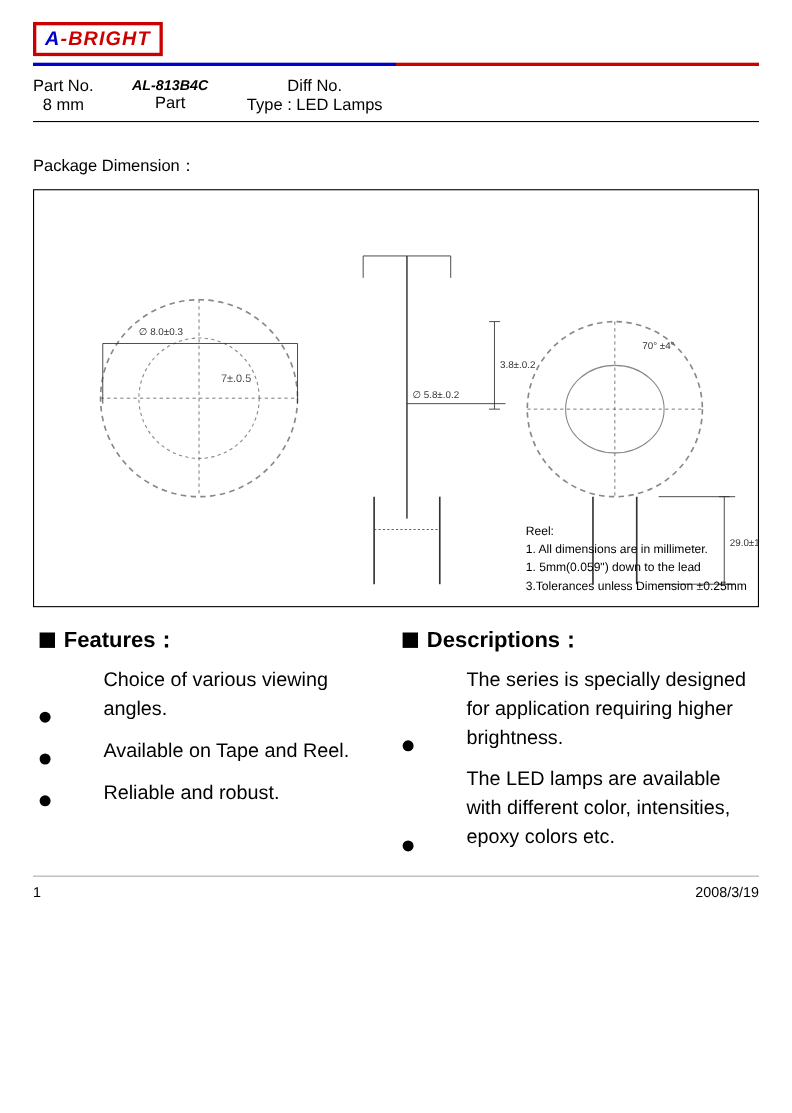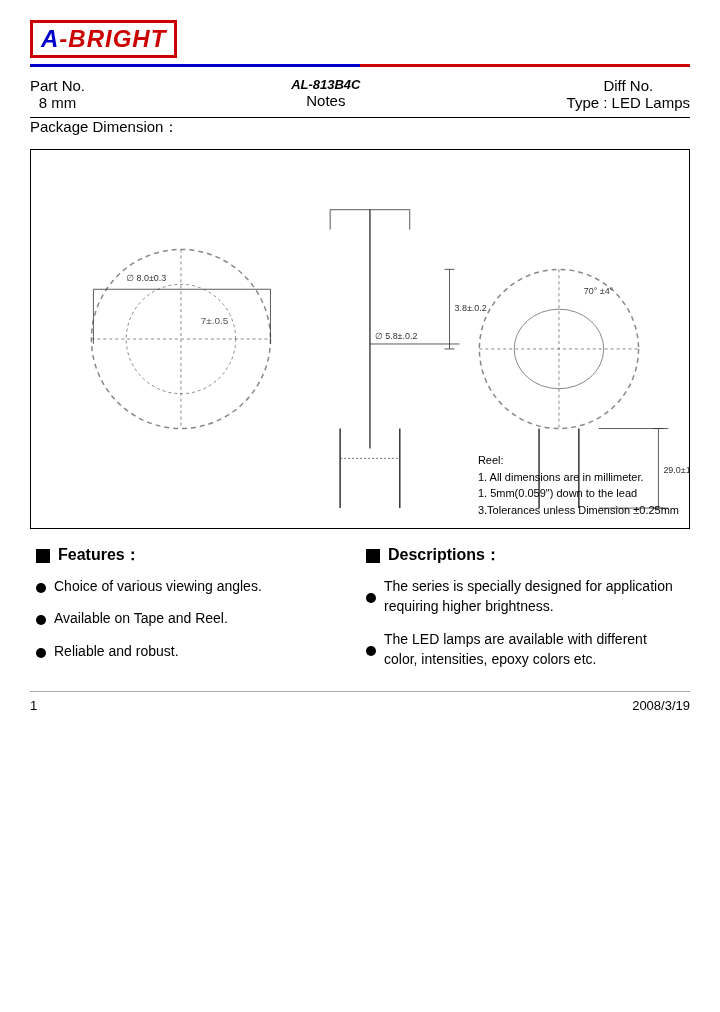--- a/index.html
+++ b/index.html
@@ -13,21 +13,21 @@
       padding: 20px 30px;
     }
 
     
     .header {
       display: flex;
       align-items: center;
       margin-bottom: 6px;
     }
     .logo-abright {
-      font-size: 24px;
+      font-size: 18px;
       font-weight: 900;
       font-style: italic;
       color: #cc0000;
       border: 3px solid #cc0000;
       padding: 2px 8px;
       margin-right: 10px;
       letter-spacing: 1px;
     }
     .logo-abright span.a { color: #0000cc; }
     .company-name {
@@ -37,24 +37,24 @@
     }
     .header-divider {
       height: 3px;
       background: linear-gradient(to right, #0000cc 50%, #cc0000 50%);
       margin-bottom: 10px;
     }
 
     
     .part-info {
       display: flex;
-      justify-content: space-between;
+      justify-content: flex-start;
       border-bottom: 1.5px solid #000;
       padding-bottom: 6px;
-      margin-bottom: 0;
+      margin-bottom: 30px;
       text-align: center;
       gap: 35px;
     }
     .part-info-col { display: flex; flex-direction: column; align-items: center; }
     .part-label { font-size: 15px; }
     .part-value { font-size: 13px; font-weight: bold; font-style: italic; }
     .part-value-normal { font-size: 15px; font-weight: normal; }
 
     
     .section-title {
@@ -93,39 +93,40 @@
       margin-bottom: 10px;
     }
     .col {
       flex: 1;
       padding: 0 6px;
     }
 
     .col-header {
       display: flex;
       align-items: center;
-      font-size: 16px;
+      font-size: 20px;
       font-weight: bold;
       margin-bottom: 10px;
     }
     .black-square {
       width: 14px;
       height: 14px;
       background: #000;
       display: inline-block;
       margin-right: 8px;
       flex-shrink: 0;
     }
 
     .bullet-item {
       display: flex;
-      align-items: center;
+      align-items: flex-end;
       margin-bottom: 12px;
-      font-size: 14px;
+      font-size: 18px;
       line-height: 1.45;
+      gap: 40px;
     }
     .bullet-circle {
       width: 10px;
       height: 10px;
       border-radius: 50%;
       background: #000;
       display: inline-block;
       margin-right: 8px;
       margin-top: 4px;
       flex-shrink: 0;
@@ -150,21 +151,21 @@
 </div>
 <div class="header-divider"></div>
 
 <div class="part-info">
   <div class="part-info-col">
     <span class="part-label">Part No.</span>
     <span class="part-value-normal">8 mm</span>
   </div>
   <div class="part-info-col">
     <span class="part-value">AL-813B4C</span>
-    <span class="part-value-normal">Notes</span>
+    <span class="part-value-normal">Part</span>
   </div>
   <div class="part-info-col">
     <span class="part-label">Diff No.</span>
     <span class="part-value-normal">Type : LED Lamps</span>
   </div>
 </div>
 
 <div class="section-title">Package Dimension：</div>
 <div class="dimension-box">
   <svg class="diagram-svg" viewBox="0 0 660 380" xmlns="http://www.w3.org/2000/svg">

